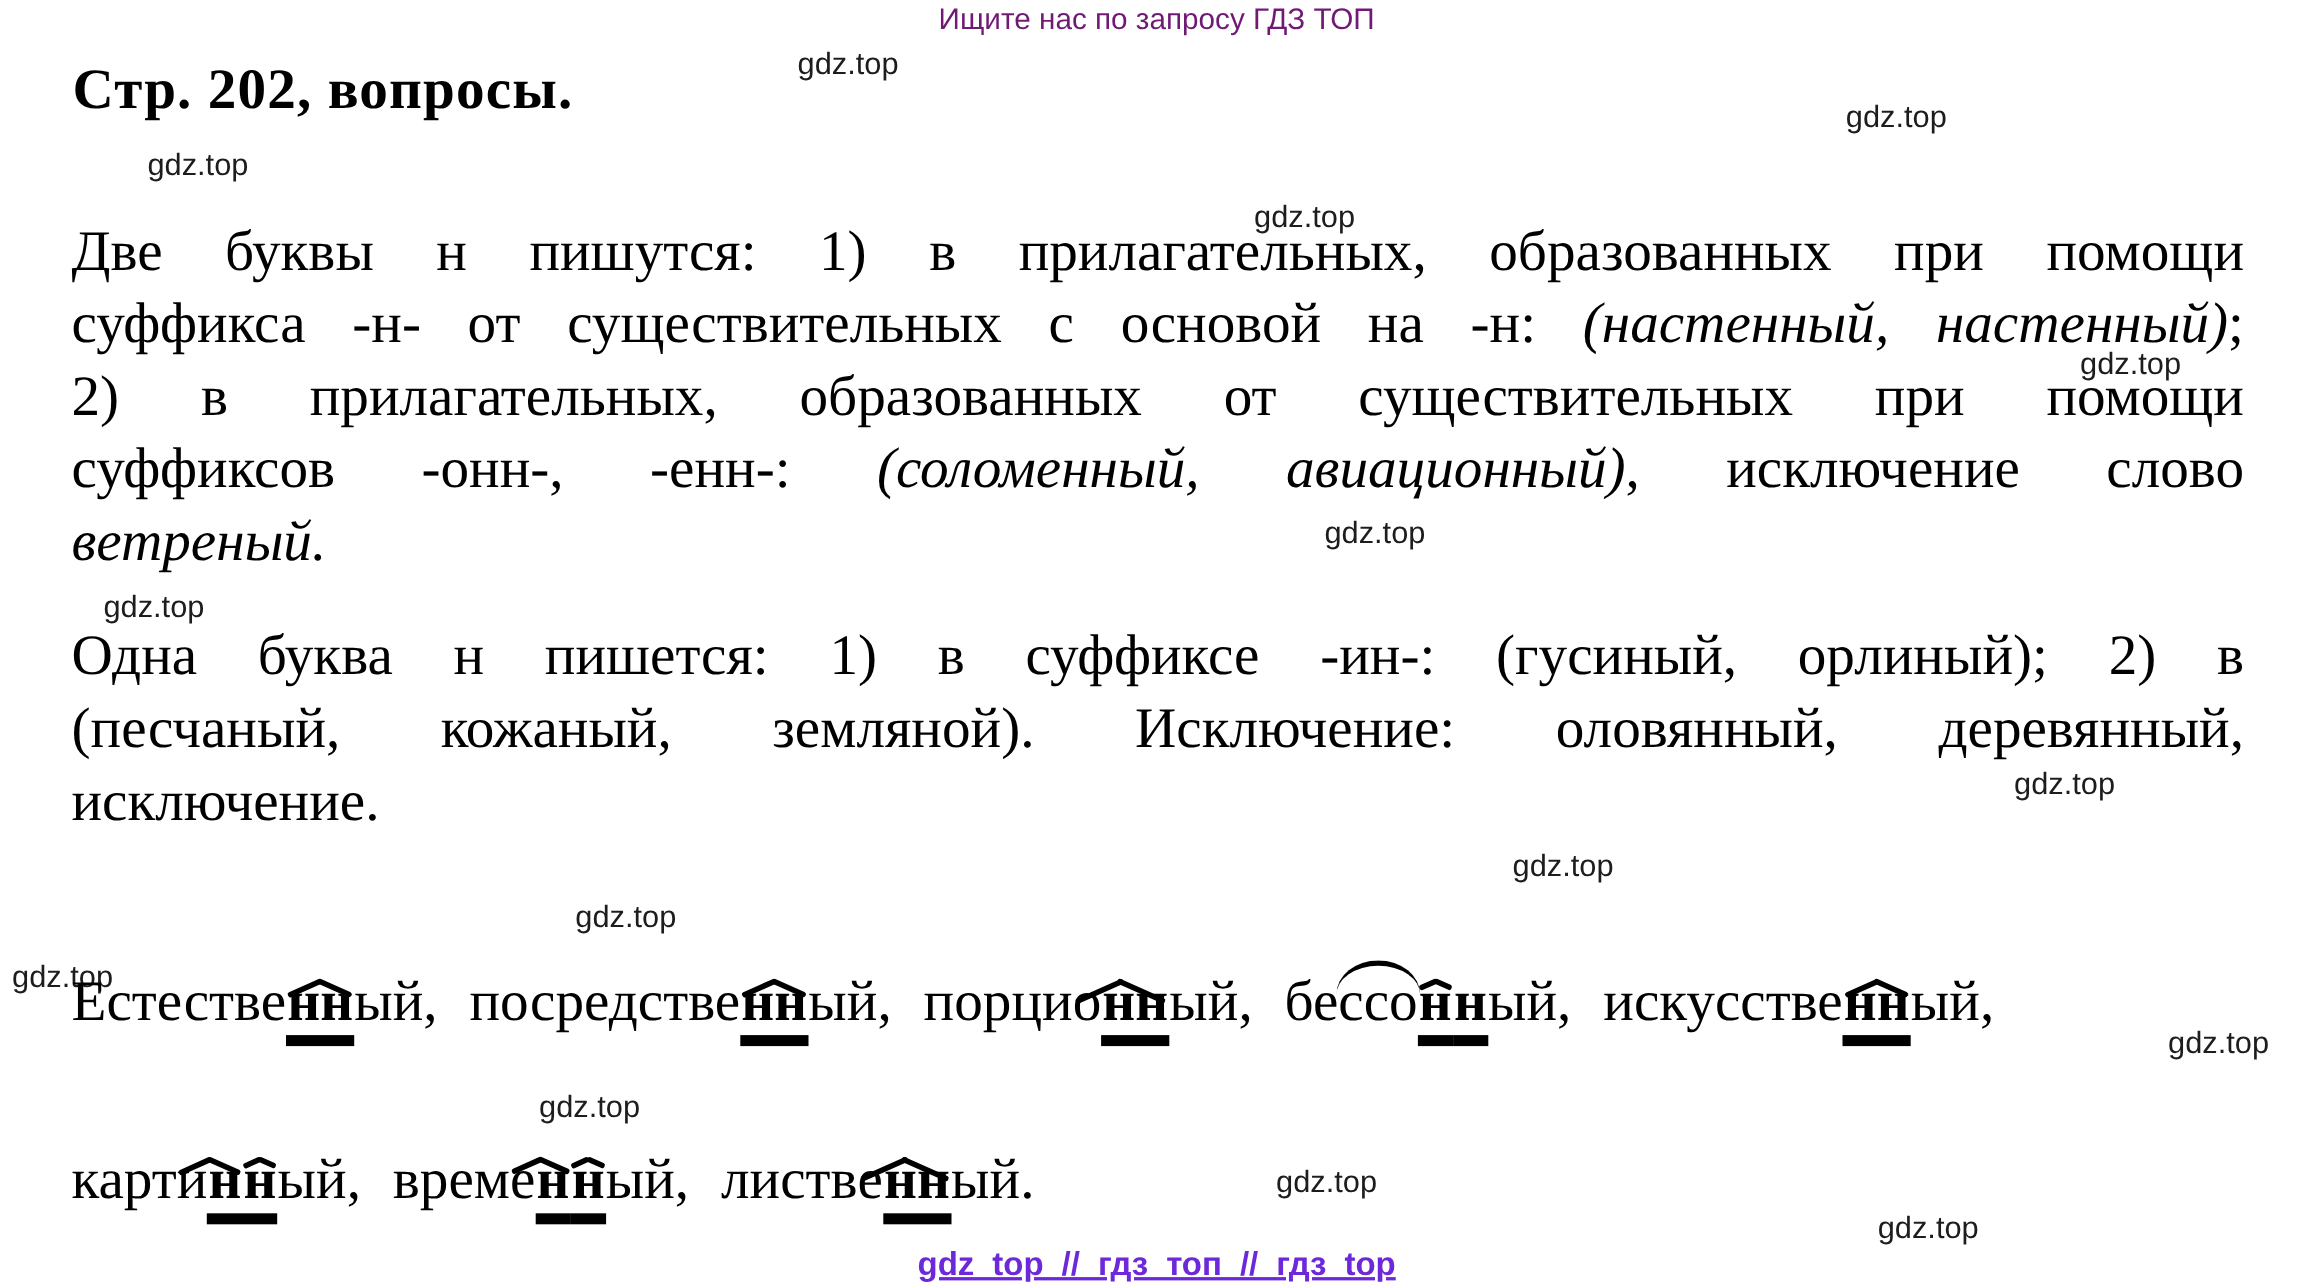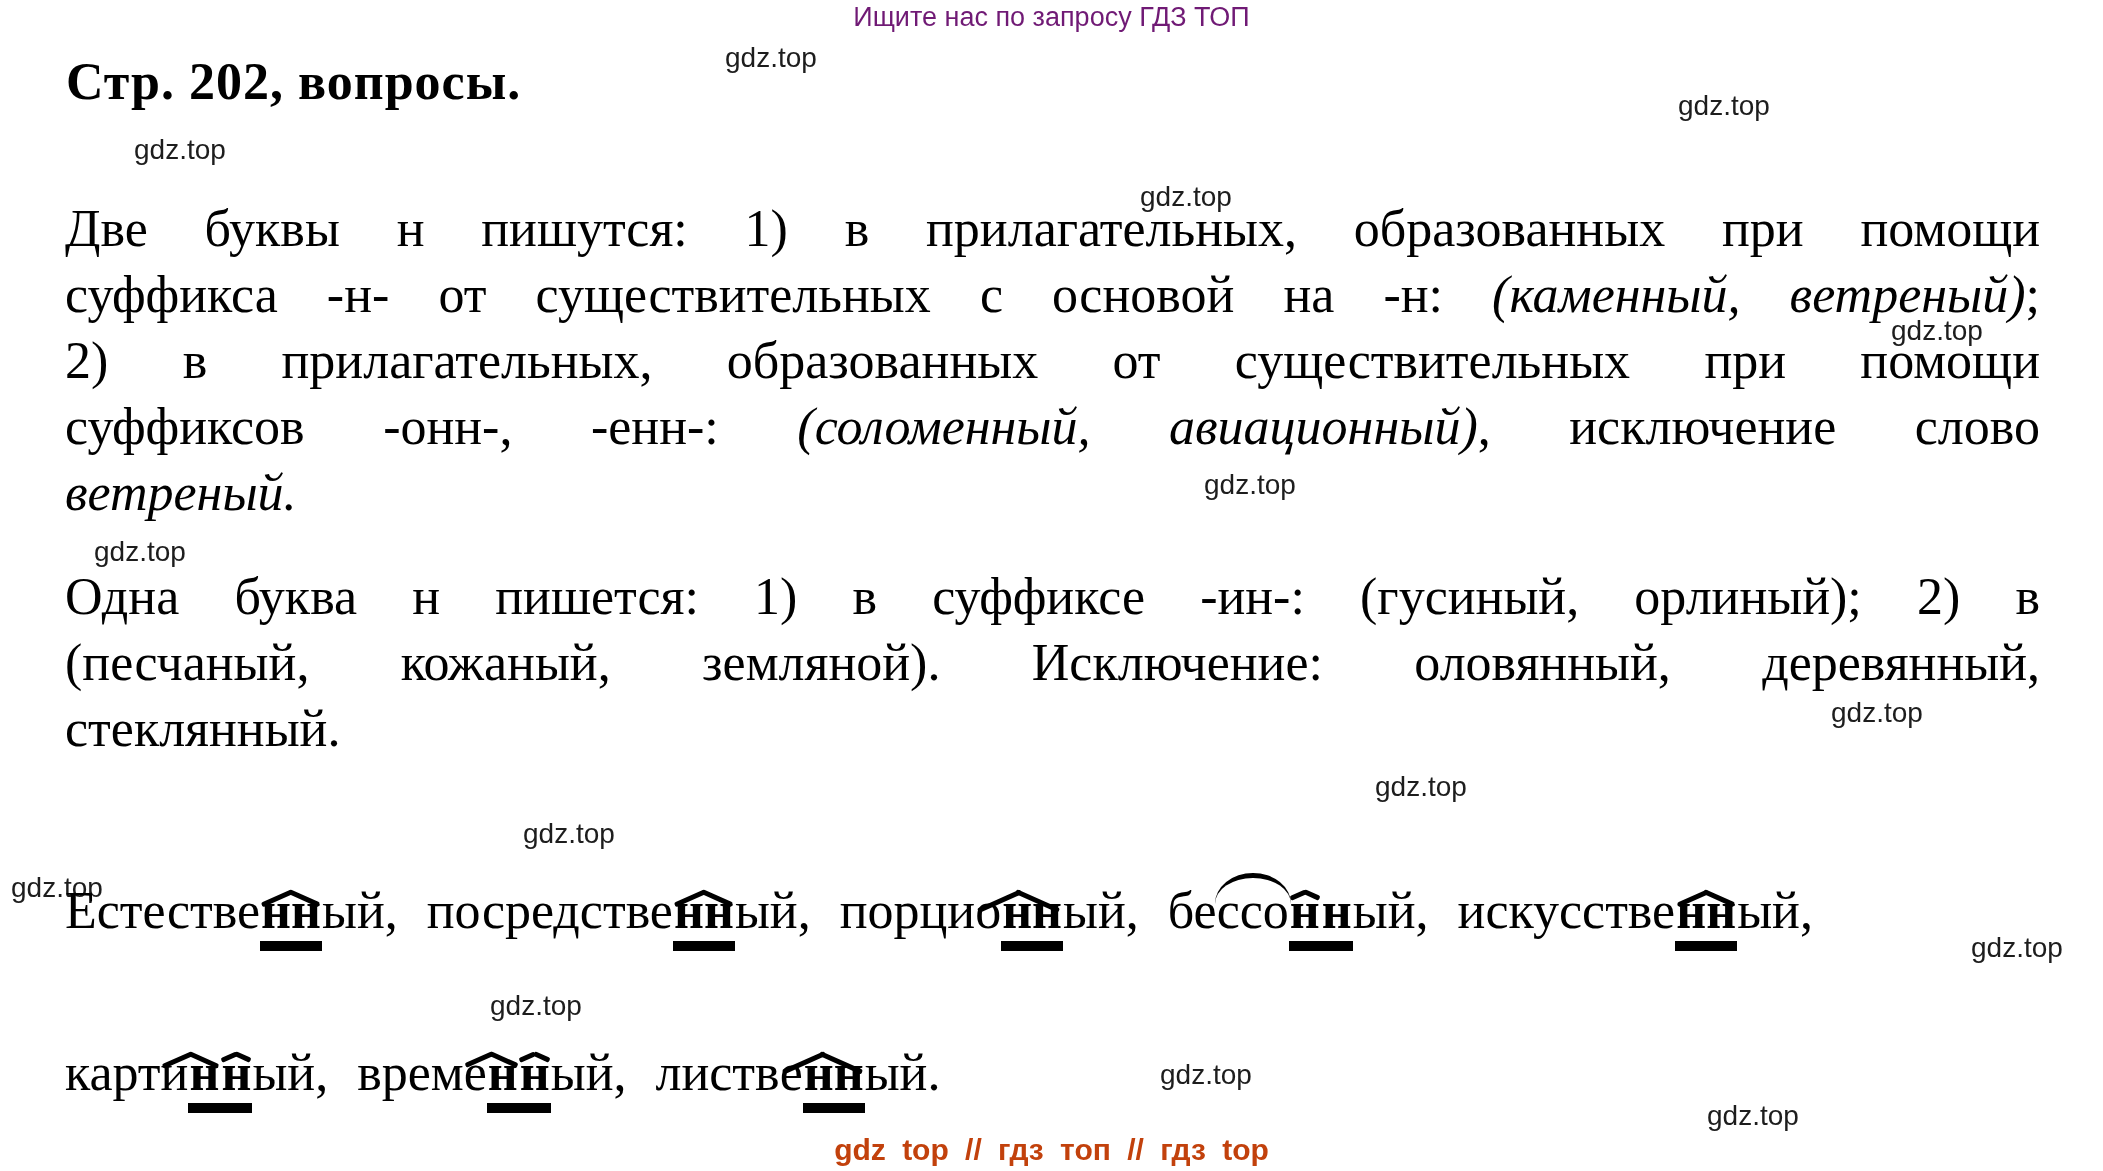--- a/index.html
+++ b/index.html
@@ -75,28 +75,28 @@
     <span class="wm" style="left: 490px; top: 990px; color: rgb(29, 29, 29);">gdz.top</span>
     <span class="wm" style="left: 1160px; top: 1059px; color: rgb(29, 29, 29);">gdz.top</span>
     <span class="wm" style="left: 1707px; top: 1100px; color: rgb(29, 29, 29);">gdz.top</span>
   </div>
 
 <h1 class="title">Стр. 202, вопросы.</h1>
 
 <div class="textblock">
     <div class="para">
       <div class="line j"><span>Две буквы н пишутся: 1) в прилагательных, образованных при помощи</span></div>
-      <div class="line j"><span>суффикса -н- от существительных с основой на -н: </span><span class="it">(каменный, ветреный)</span><span>;</span></div>
+      <div class="line j"><span>суффикса -н- от существительных с основой на -н: </span><span class="it">(настенный, настенный)</span><span>;</span></div>
       <div class="line j"><span>2) в прилагательных, образованных от существительных при помощи</span></div>
       <div class="line j"><span>суффиксов -онн-, -енн-: </span><span class="it">(соломенный, авиационный)</span><span>, исключение слово</span></div>
       <div class="line"><span class="it">ветреный.</span></div>
     </div>
     <div class="para">
       <div class="line j"><span>Одна буква н пишется: 1) в суффиксе -ин-: (гусиный, орлиный); 2) в</span></div>
       <div class="line j"><span>(песчаный, кожаный, земляной). Исключение: оловянный, деревянный,</span></div>
-      <div class="line"><span>стеклянный.</span></div>
+      <div class="line"><span>исключение.</span></div>
     </div>
   </div>
 
 <div class="words" id="words1"><span class="word"><span>Естестве</span><span class="cw cv"><span class="nn">нн</span></span><span>ый</span></span><span>, </span><span class="word"><span>посредстве</span><span class="cw cv"><span class="nn">нн</span></span><span>ый</span></span><span>, </span><span class="word"><span>порци</span><span class="cw cv"><span>о</span><span class="nn">нн</span></span><span>ый</span></span><span>, </span><span class="word"><span>бе</span><span class="cw ca"><span>ссо</span></span><span class="cw cv"><span class="nn">н</span></span><span class="cw"><span class="nn">н</span></span><span>ый</span></span><span>, </span><span class="word"><span>искусстве</span><span class="cw cv"><span class="nn">нн</span></span><span>ый</span></span><span>,</span></div>
 <div class="words" id="words2"><span class="word"><span>карт</span><span class="cw cv"><span>и</span><span class="nn">н</span></span><span class="cw cv"><span class="nn">н</span></span><span>ый</span></span><span>, </span><span class="word"><span>врем</span><span class="cw cv"><span>е</span><span class="nn">н</span></span><span class="cw cv"><span class="nn">н</span></span><span>ый</span></span><span>, </span><span class="word"><span>листв</span><span class="cw cv"><span>е</span><span class="nn">нн</span></span><span>ый</span></span><span>.</span></div>
 
-<div class="footer" style="color: #c2410c;">gdz top // гдз топ // гдз top</div>
+<div class="footer" style="color: #6d28d9; text-decoration: underline;">gdz top // гдз топ // гдз top</div>
 
 </body></html>

